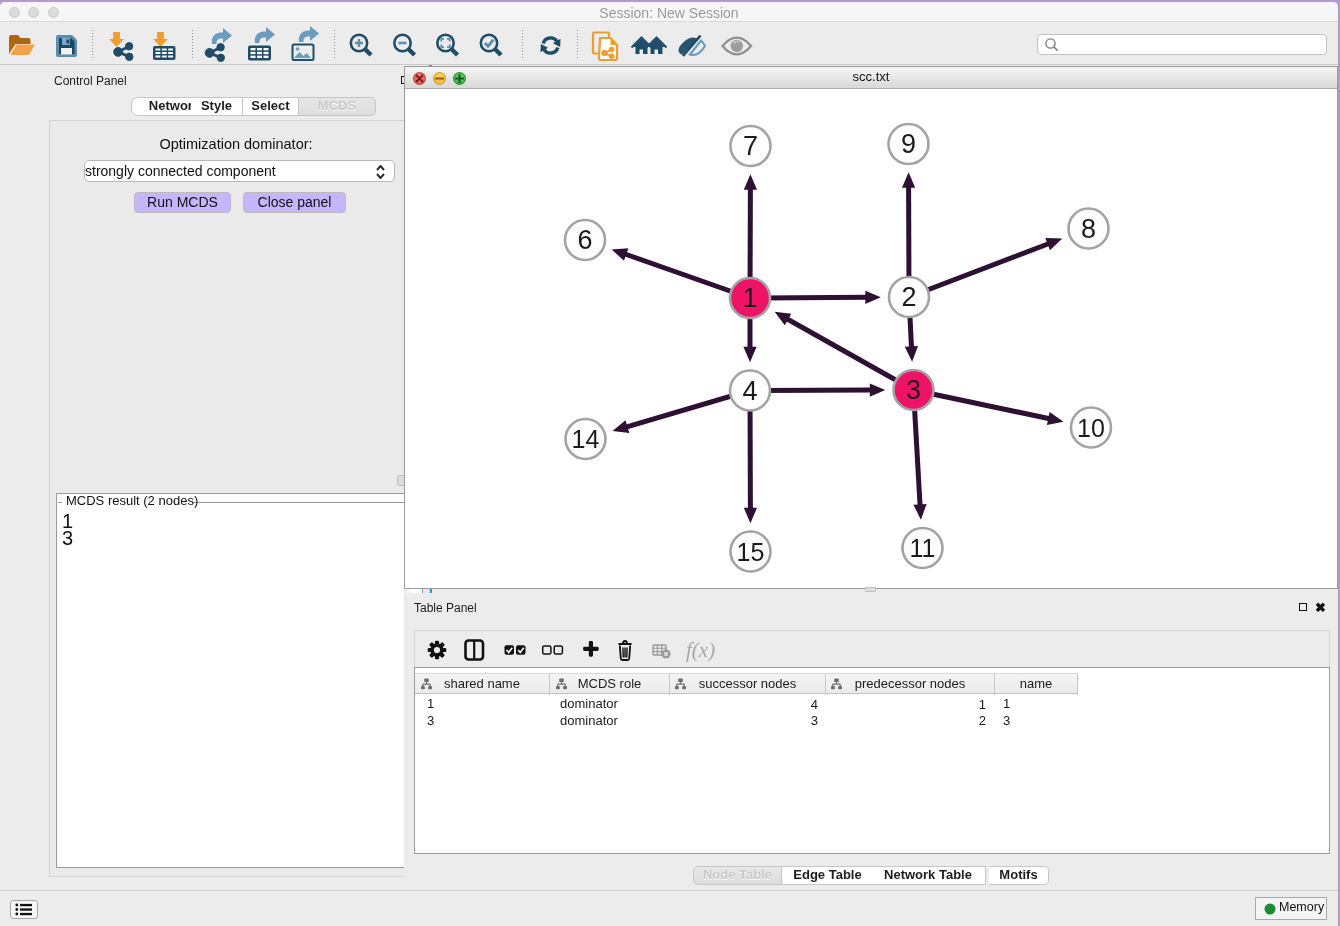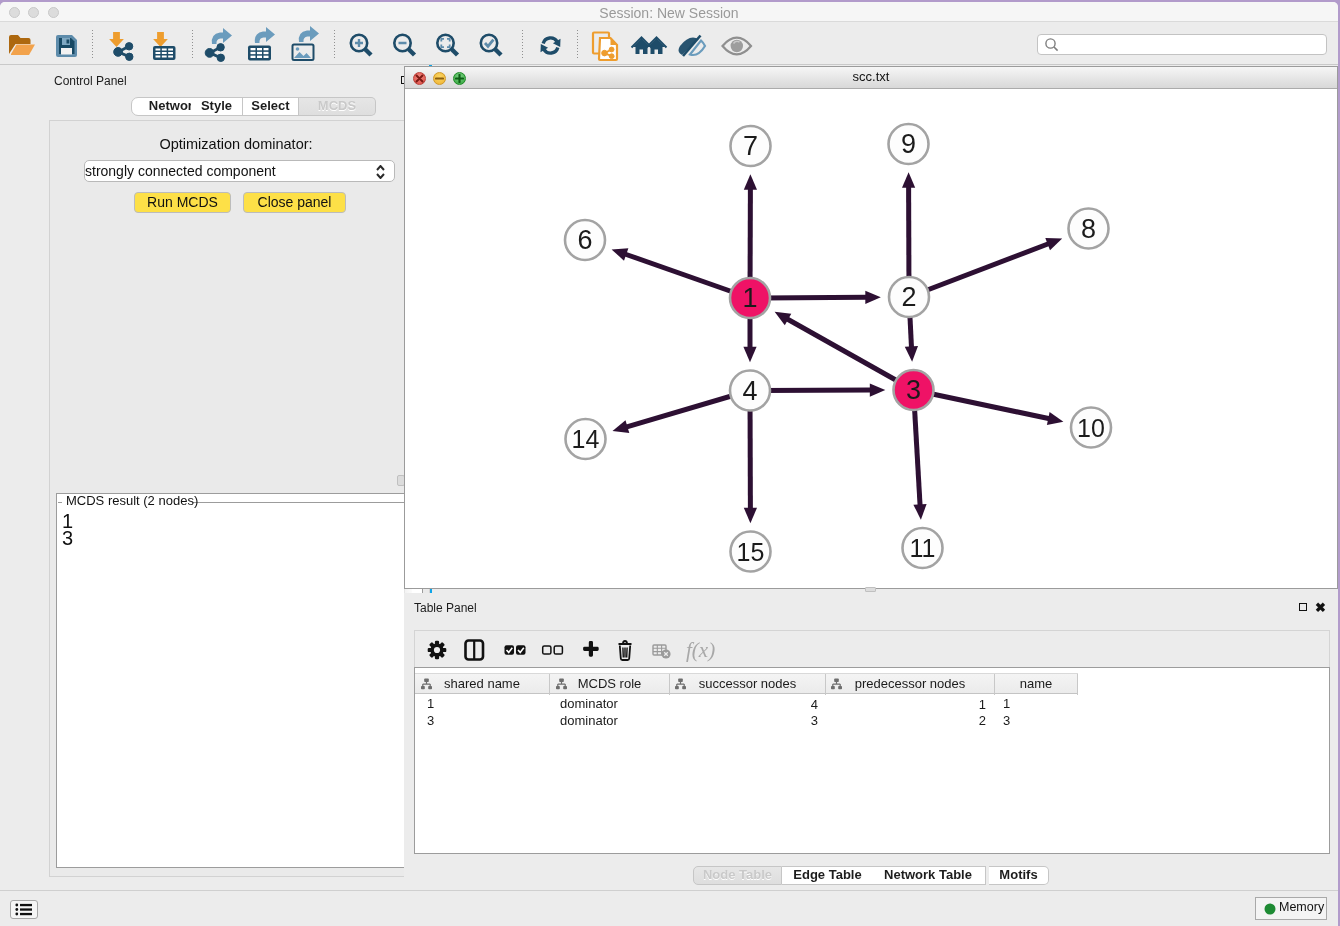--- a/index.html
+++ b/index.html
@@ -23,21 +23,21 @@
 
 .tabrow { position:absolute; height:19px; }
 .tab { position:absolute; top:0; height:19px; background:#fff; border:1px solid #c6c6c6; border-left:none; font-size:13px; font-weight:bold; color:#1d1d1d; text-align:center; line-height:15px; }
 .tab.first { border-left:1px solid #c6c6c6; border-radius:5px 0 0 5px; }
 .tab.last { border-radius:0 5px 5px 0; }
 .tab.sel { background:linear-gradient(#e6e6e6,#dedede); color:#c9c9c9; text-shadow:0 1px 0 #fff; }
 
 #cpcontent { position:absolute; left:9px; top:55px; width:381px; height:757px; background:#eaeaea; border:1px solid #d2d2d2; }
 #optlabel { position:absolute; left:0; top:71px; width:392px; text-align:center; font-size:14.5px; color:#111; }
 #dropdown { position:absolute; left:44px; top:95px; width:311px; height:22px; background:#fff; border:1px solid #b9b9b9; border-radius:5px; font-size:14px; color:#111; line-height:20px; }
-.btn { position:absolute; height:21px; background:#fde047; border:1px solid #bcbcbc; border-radius:4px; font-size:14px; color:#111; text-align:center; line-height:19px; }
+.btn { position:absolute; height:21px; background:#c4b5fd; border:1px solid #bcbcbc; border-radius:4px; font-size:14px; color:#111; text-align:center; line-height:19px; }
 
 #resultbox { position:absolute; left:16px; top:428px; width:367px; height:375px; background:#fff; border:1px solid #9c9c9c;padding-left:12px; }
 #reslegend { position:absolute; left:9px; top:-1px; font-size:13px; color:#111; background:transparent; }
 #resline { position:absolute; top:8px; left:136px; right:2px; height:1px; background:#9c9c9c; }
 #resline2 { position:absolute; top:8px; left:1px; width:4px; height:1px; background:#9c9c9c; }
 #restext { position:absolute; left:5px; top:19px; font-size:20px; line-height:17.3px; color:#111; }
 #resscroll { position:absolute; right:10px; top:9px; bottom:7px; width:8px; background:linear-gradient(to right,#f2f2f2,#fbfbfb); border-left:1px solid #e4e4e4; }
 
 #netframe { position:absolute; left:404px; top:64px; width:934px; height:523px; border:1px solid #9b9b9b; background:#fff; }
 #nettitle { position:absolute; left:0; top:0; width:932px; height:22px; background:linear-gradient(#f6f6f6,#d8d8d8); border-bottom:1px solid #ababab; }

